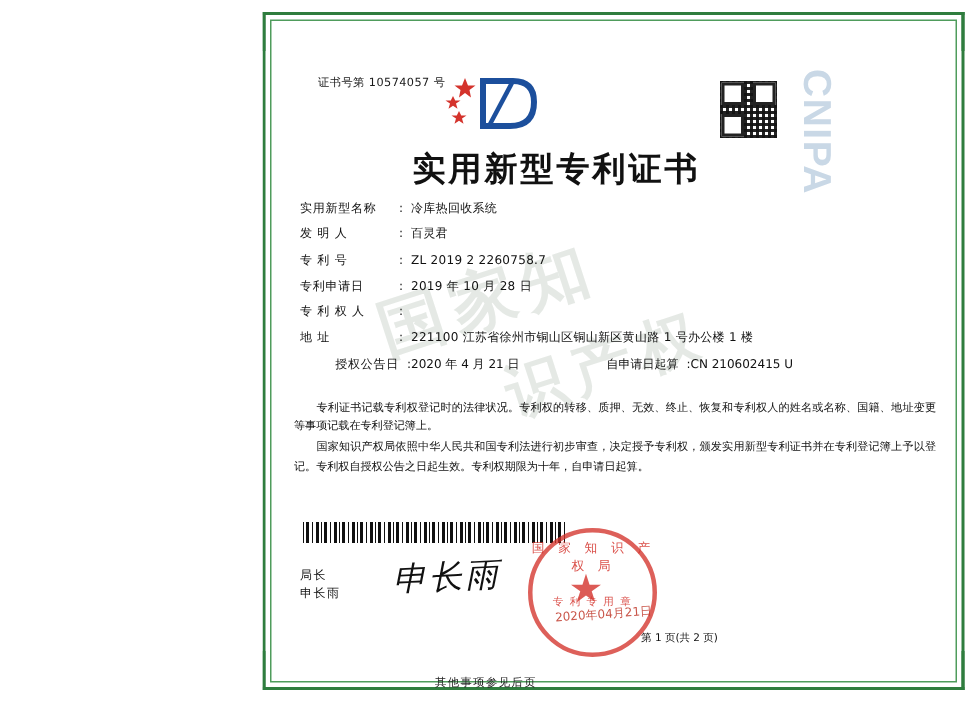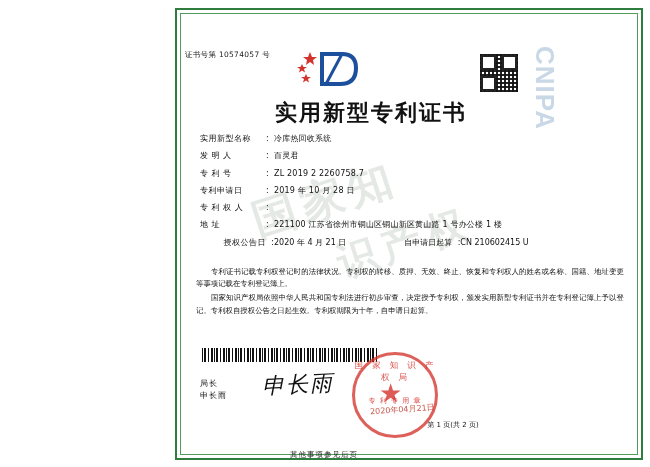--- a/index.html
+++ b/index.html
@@ -56,21 +56,21 @@
   .left-margin {
     position: absolute;
     left: 0; top: 0;
     width: 175px; height: 467px;
     background: #ffffff;
   }
 
   
   .cert-no {
     position: absolute;
-    left: 185px;
+    left: 212px;
     top: 50px;
     font-size: 7.5px;
     color: #1a1a1a;
     letter-spacing: 0.3px;
   }
 
   .logo {
     position: absolute;
     left: 296px;
     top: 48px;

